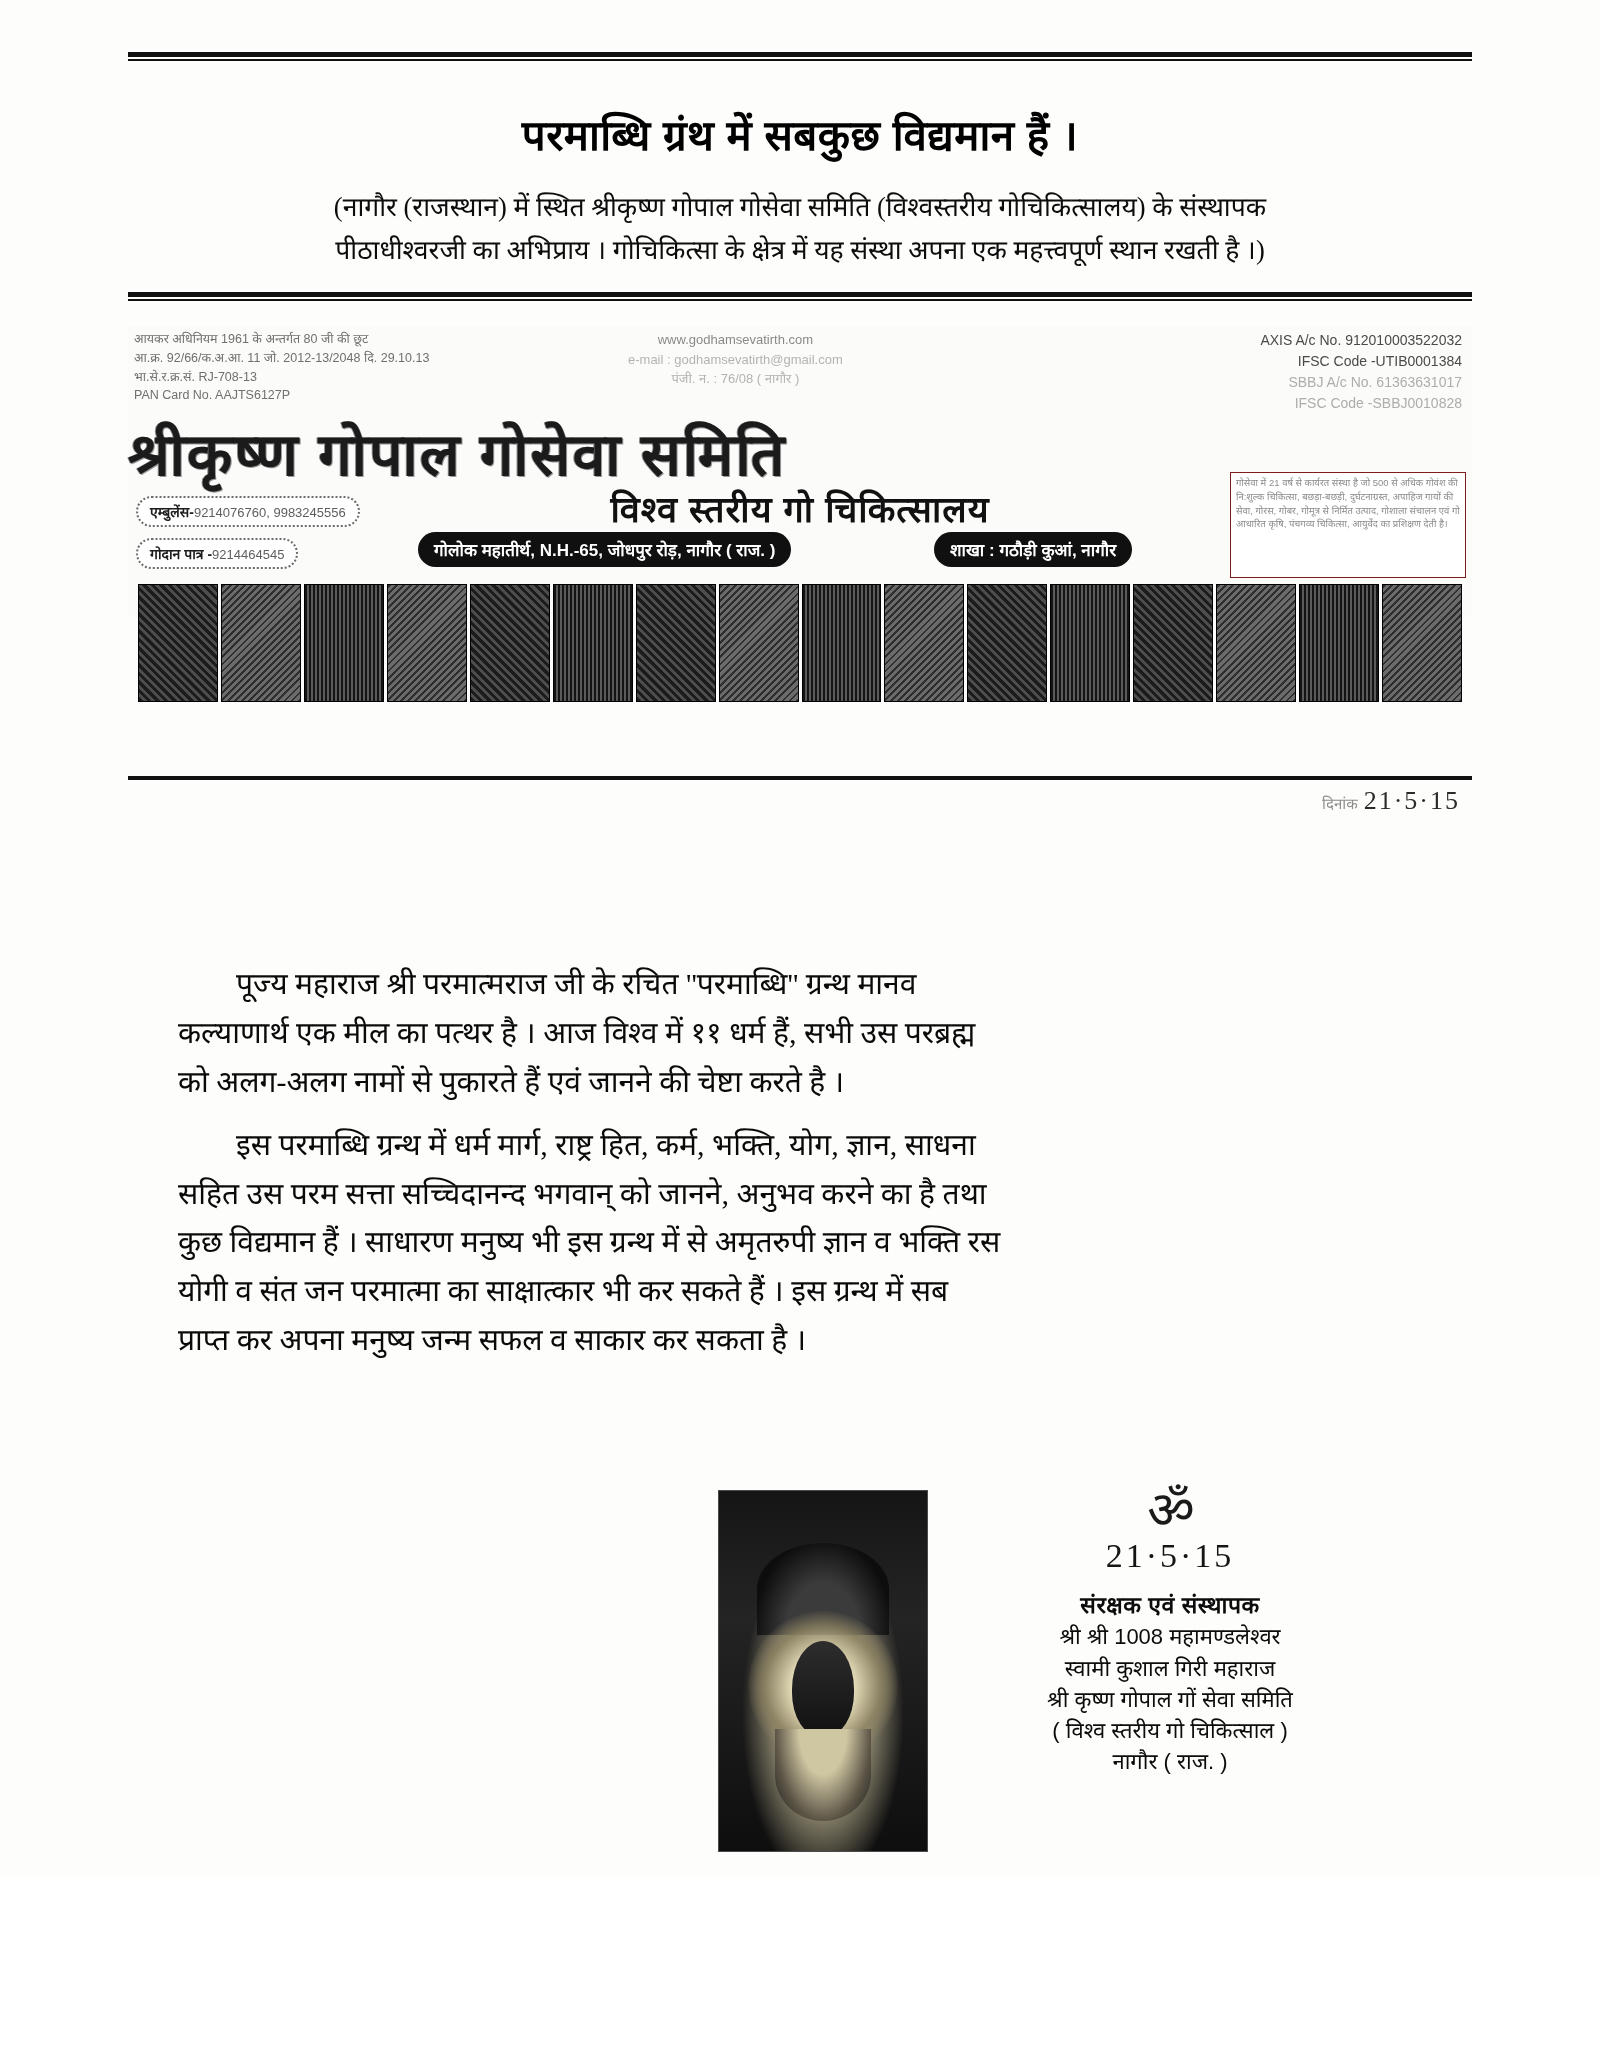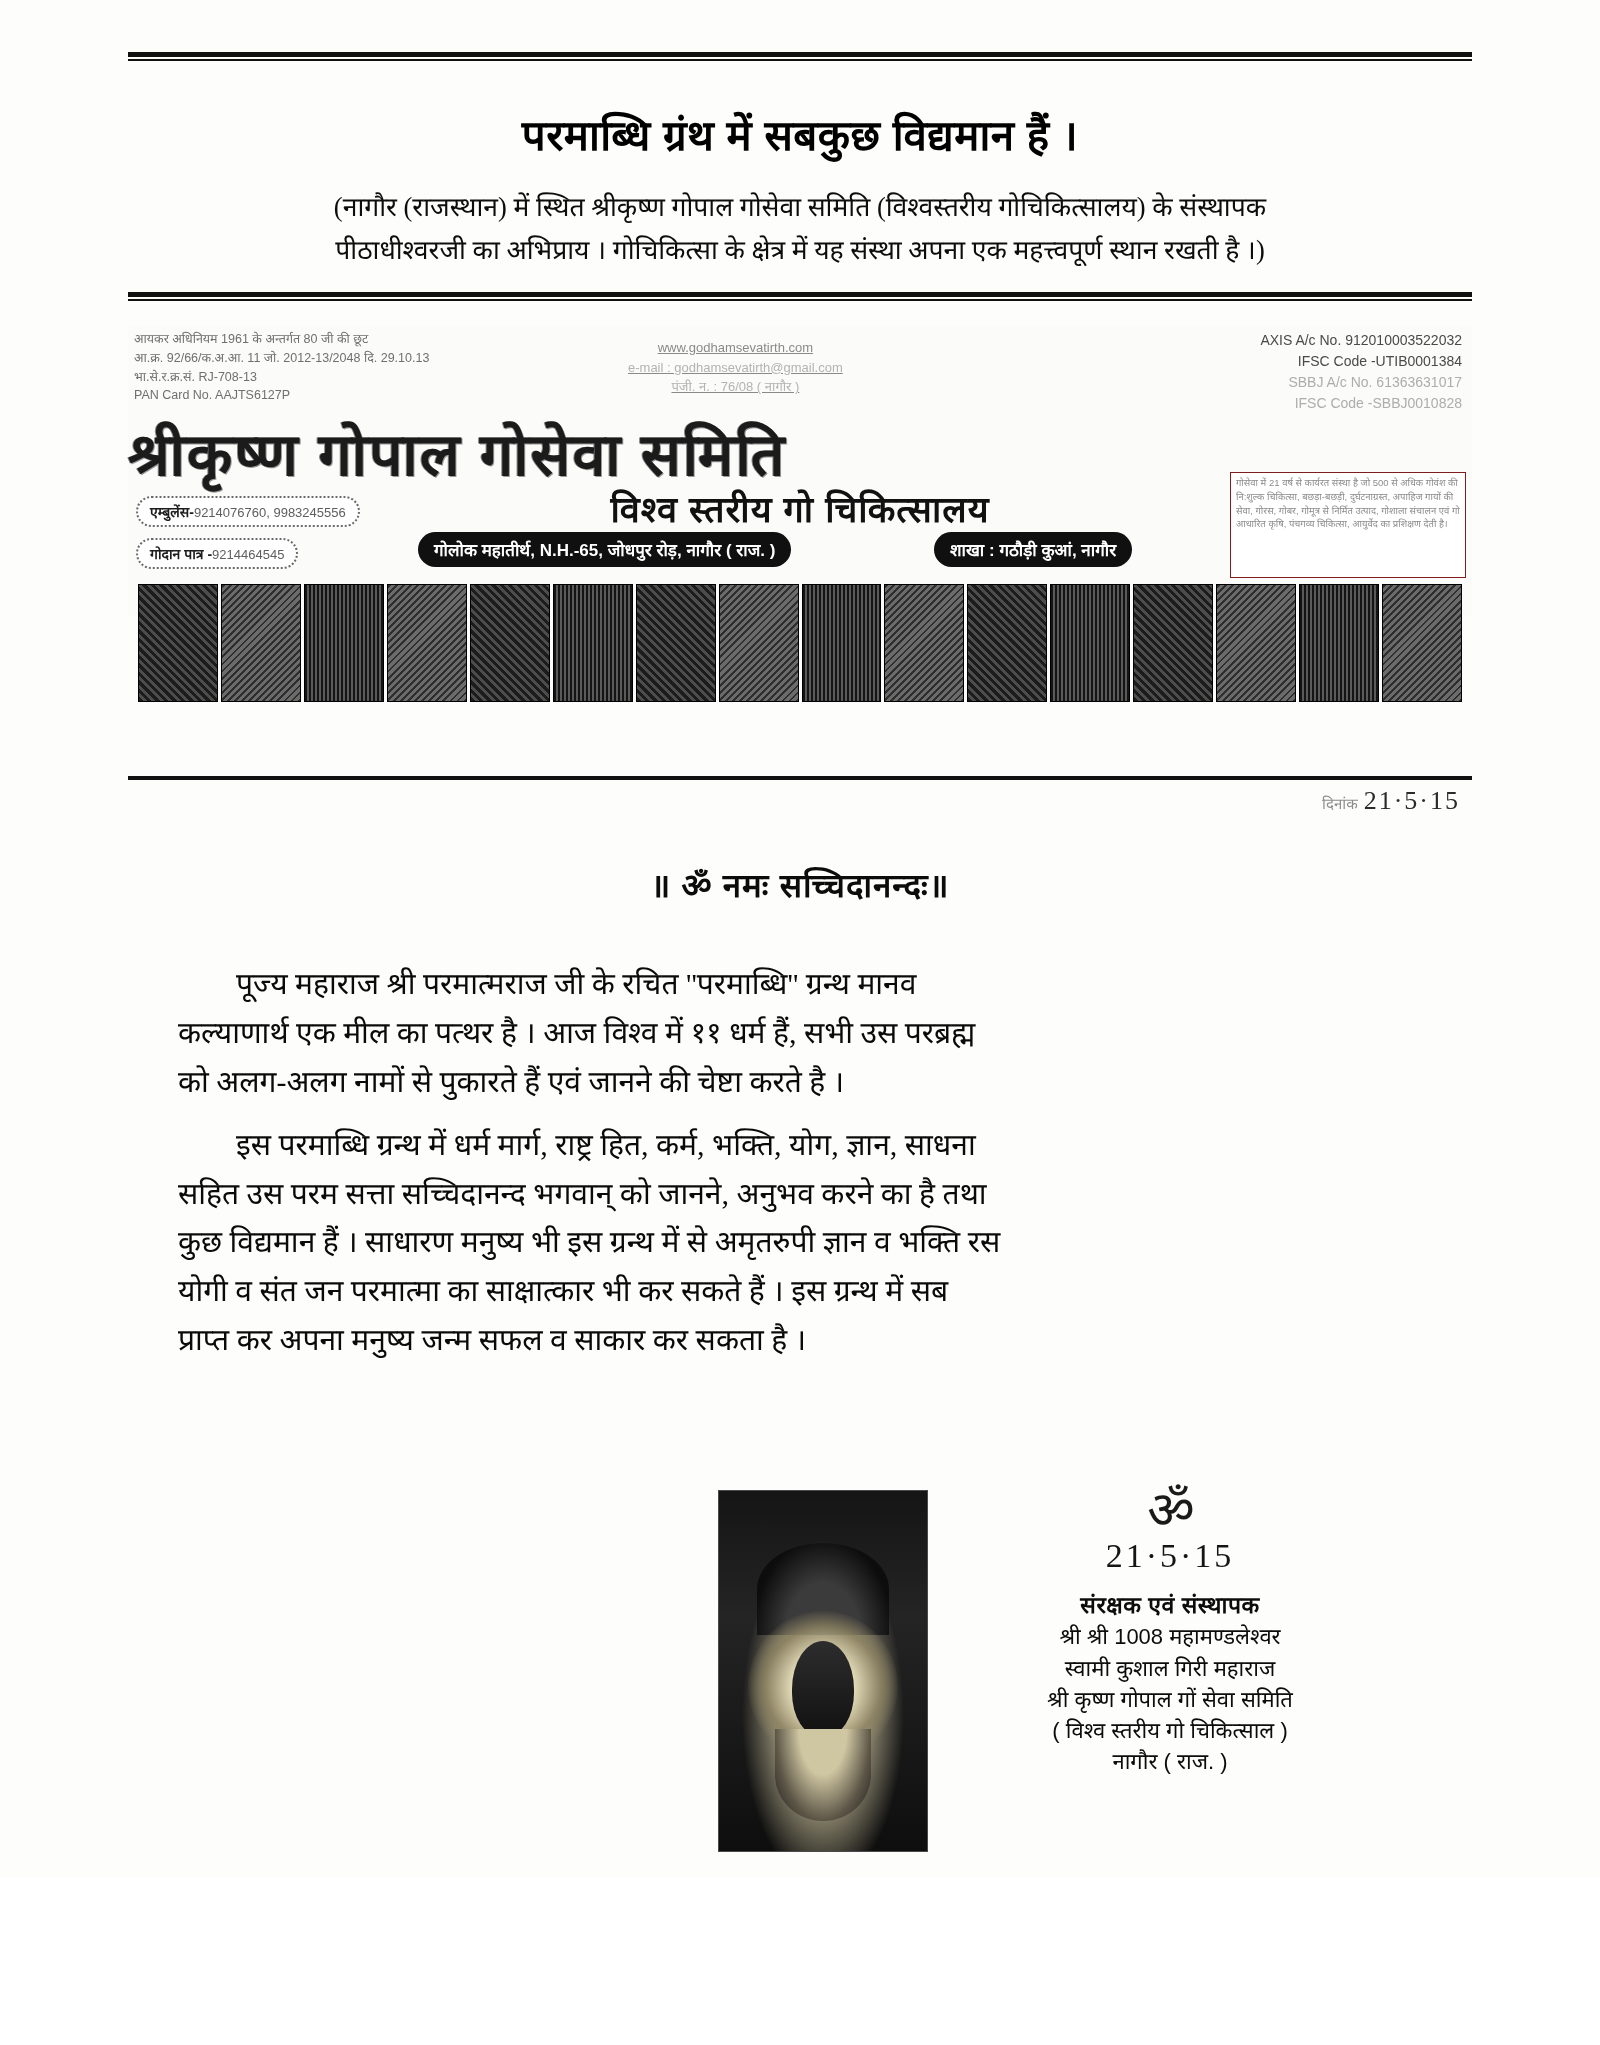--- a/index.html
+++ b/index.html
@@ -84,21 +84,21 @@
     background: #fbfbf9;
   }
   .lh-meta {
     position: absolute;
     font-family: "Liberation Sans", "DejaVu Sans", sans-serif;
     color: #6f6f6f;
     line-height: 1.5;
     white-space: nowrap;
   }
   .lh-meta.left   { left: 6px;   top: 4px;  font-size: 12.5px; }
-  .lh-meta.center { left: 500px; top: 12px;  font-size: 13px; color: #8a8a8a; text-align: center; text-decoration: underline;}
+  .lh-meta.center { left: 500px; top: 4px;  font-size: 13px; color: #8a8a8a; text-align: center;}
   .lh-meta.right  { right: 10px; top: 4px;  font-size: 14px;  text-align: right; color: #4a4a4a;}
   .lh-meta.right .faded { color: #adadad; }
   .lh-meta.center .faded { color: #b3b3b3; }
 
   .lh-title {
     position: absolute;
     left: 0; right: 0;
     top: 86px;
     text-align: left;
     font-family: "Liberation Sans", "DejaVu Sans", sans-serif;
@@ -445,21 +445,20 @@
       <div class="photo-cell"></div>
     </div>
   </div>
 
   <div class="rule-single" style="top:776px"></div>
 
   <div class="lh-date">
     <span class="lbl">दिनांक</span><span>21·5·15</span>
   </div>
 
-  <div class="mantra">॥ ॐ नमः सच्चिदानन्दः॥</div>
 
   <div class="body-copy">
     <p class="para">
       <span class="ln indent">पूज्य महाराज श्री परमात्मराज जी के रचित ''परमाब्धि'' ग्रन्थ मानव</span>
       <span class="ln">कल्याणार्थ एक मील का पत्थर है । आज विश्व में ११ धर्म हैं, सभी उस परब्रह्म</span>
       <span class="ln">को अलग-अलग नामों से पुकारते हैं एवं जानने की चेष्टा करते है ।</span>
     </p>
     <p class="para">
       <span class="ln indent">इस परमाब्धि ग्रन्थ में धर्म मार्ग, राष्ट्र हित, कर्म, भक्ति, योग, ज्ञान, साधना</span>
       <span class="ln">सहित उस परम सत्ता सच्चिदानन्द भगवान् को जानने, अनुभव करने का है तथा</span>

